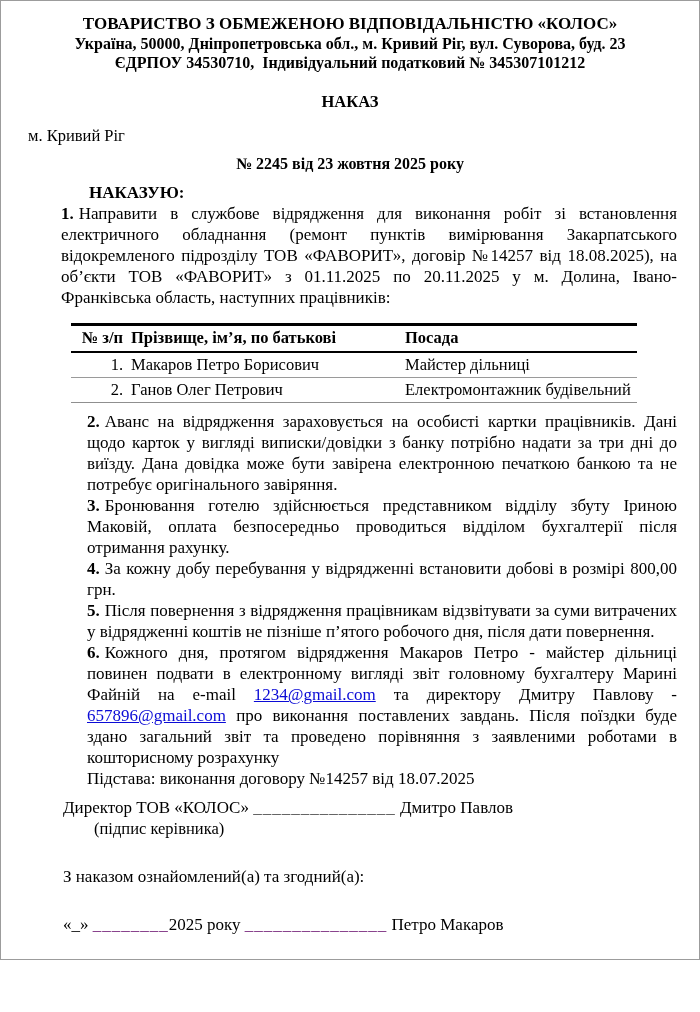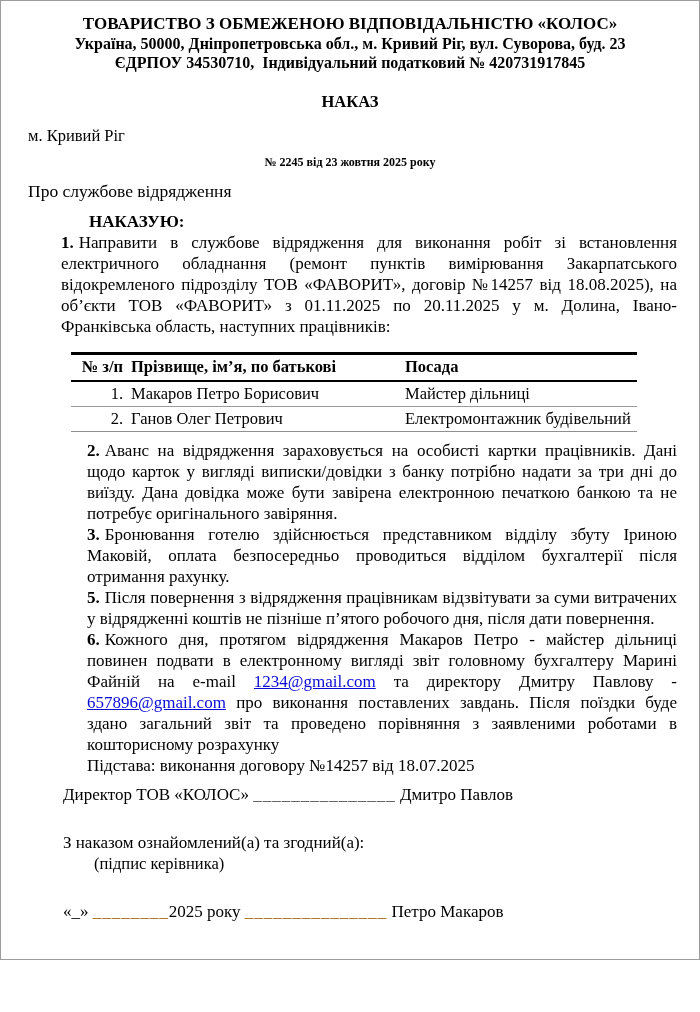--- a/index.html
+++ b/index.html
@@ -12,21 +12,21 @@
     border: 1px solid #9c9c9c;
     font-family: "Liberation Serif", "DejaVu Serif", serif;
     color: #000000;
     overflow: hidden;
   }
   .letterhead { text-align: center; font-weight: bold; padding-top: 12px; }
   .company   { font-size: 17px; line-height: 21px; white-space: pre-wrap; }
   .addr      { font-size: 16px; line-height: 19px; white-space: pre-wrap; }
   .doc-type  { text-align: center; font-weight: bold; font-size: 16.5px; margin-top: 20px; }
   .city      { font-weight: normal; font-size: 16.5px; margin: 14px 0 0 27px; }
-  .number    { text-align: center; font-weight: bold; font-size: 12px; margin-top: 9px; }
+  .number    { text-align: center; font-weight: bold; font-size: 16px; margin-top: 9px; }
   .subject   { font-size: 17.5px; margin: 11px 0 0 27px; }
   .heading   { font-weight: bold; font-size: 17px; line-height: 21px; margin: 9px 0 0 88px; }
 
   .p {
     font-size: 17px;
     line-height: 21px;
     text-align: justify;
     margin: 0 22px 0 60px;
   }
   .p .num { font-weight: bold; padding-right: 5px; }
@@ -56,37 +56,36 @@
   .col-pos  { width: 236px; }
   table.roster th:first-child, table.roster td:first-child { padding-left: 8px; text-align: right; }
 
   .sig { font-size: 17px; line-height: 21px; margin-left: 62px; }
   .sig-director { margin-top: 8px; }
   .caption-dir { font-size: 16.5px; margin-left: 93px; }
   .ack { margin-top: 27px; }
   .emp-line { margin-top: 27px; }
   .caption-emp { font-size: 16.5px; margin-left: 223px; }
   .blank-dark  { color: #4a4a4a; letter-spacing: 1px; }
-  .blank-gray  { color: #a16207; letter-spacing: 1px; margin-top: 16px; }
+  .blank-gray  { color: #701a75; letter-spacing: 1px; margin-top: 16px; }
 </style>
 </head>
 <body>
 
 <div class="page">
 
   <div class="letterhead">
     <div class="company">ТОВАРИСТВО З ОБМЕЖЕНОЮ ВІДПОВІДАЛЬНІСТЮ «КОЛОС»</div>
     <div class="addr">Україна, 50000, Дніпропетровська обл., м. Кривий Ріг, вул. Суворова, буд. 23</div>
-    <div class="addr">ЄДРПОУ 34530710,  Індивідуальний податковий № 420731917845</div>
+    <div class="addr">ЄДРПОУ 34530710,  Індивідуальний податковий № 345307101212</div>
   </div>
 
   <div class="doc-type">НАКАЗ</div>
   <div class="city">м. Кривий Ріг</div>
   <div class="number">№ 2245 від 23 жовтня 2025 року</div>
-  <div class="subject">Про службове відрядження</div>
 
   <div class="heading">НАКАЗУЮ:</div>
 
   <p class="p"><span class="num">1.</span><span>Направити в службове відрядження для виконання робіт зі встановлення електричного обладнання (ремонт пунктів вимірювання Закарпатського відокремленого підрозділу ТОВ «ФАВОРИТ», договір №14257 від 18.08.2025), на об’єкти ТОВ «ФАВОРИТ» з 01.11.2025 по 20.11.2025 у м. Долина, Івано-Франківська область, наступних працівників:</span></p>
 
   <table class="roster">
     <colgroup>
         <col class="col-num">
         <col class="col-name">
         <col class="col-pos">
@@ -109,35 +108,36 @@
         <td>Ганов Олег Петрович</td>
         <td>Електромонтажник будівельний</td>
       </tr>
     </tbody>
   </table>
 
   <p class="p indent"><span class="num">2.</span><span>Аванс на відрядження зараховується на особисті картки працівників. Дані щодо карток у вигляді виписки/довідки з банку потрібно надати за три дні до виїзду. Дана довідка може бути завірена електронною печаткою банкою та не потребує оригінального завіряння.</span></p>
 
   <p class="p indent"><span class="num">3.</span><span>Бронювання готелю здійснюється представником відділу збуту Іриною Маковій, оплата безпосередньо проводиться відділом бухгалтерії після отримання рахунку.</span></p>
 
+  <p class="p indent"><span class="num">4.</span><span>За кожну добу перебування у відрядженні встановити добові в розмірі 800,00 грн.</span></p>
 
   <p class="p indent"><span class="num">5.</span><span>Після повернення з відрядження працівникам відзвітувати за суми витрачених у відрядженні коштів не пізніше п’ятого робочого дня, після дати повернення.</span></p>
 
   <p class="p indent"><span class="num">6.</span><span>Кожного дня, протягом відрядження Макаров Петро - майстер дільниці повинен подвати в електронному вигляді звіт головному бухгалтеру Марині Файній на e-mail </span><a class="email" href="#">1234@gmail.com</a><span> та директору Дмитру Павлову - </span><a class="email" href="#">657896@gmail.com</a><span> про виконання поставлених завдань. Після поїздки буде здано загальний звіт та проведено порівняння з заявленими роботами в кошторисному розрахунку</span></p>
 
   <div class="pidstava">Підстава: виконання договору №14257 від 18.07.2025</div>
 
   <div class="sig sig-director">
     <span>Директор ТОВ «КОЛОС»</span>
     <span class="blank-dark">_______________</span>
     <span>Дмитро Павлов</span>
   </div>
+  <div class="sig caption-dir">(підпис керівника)</div>
+
   <div class="sig ack">З наказом ознайомлений(а) та згодний(а):</div>
-
-  <div class="sig caption-dir">(підпис керівника)</div>
 
   <div class="sig emp-line">
     <span>«_»</span>
     <span class="blank-gray">________</span><span>2025 року</span>
     <span class="blank-gray">_______________</span>
     <span>Петро Макаров</span>
   </div>
 
 </div>
 

